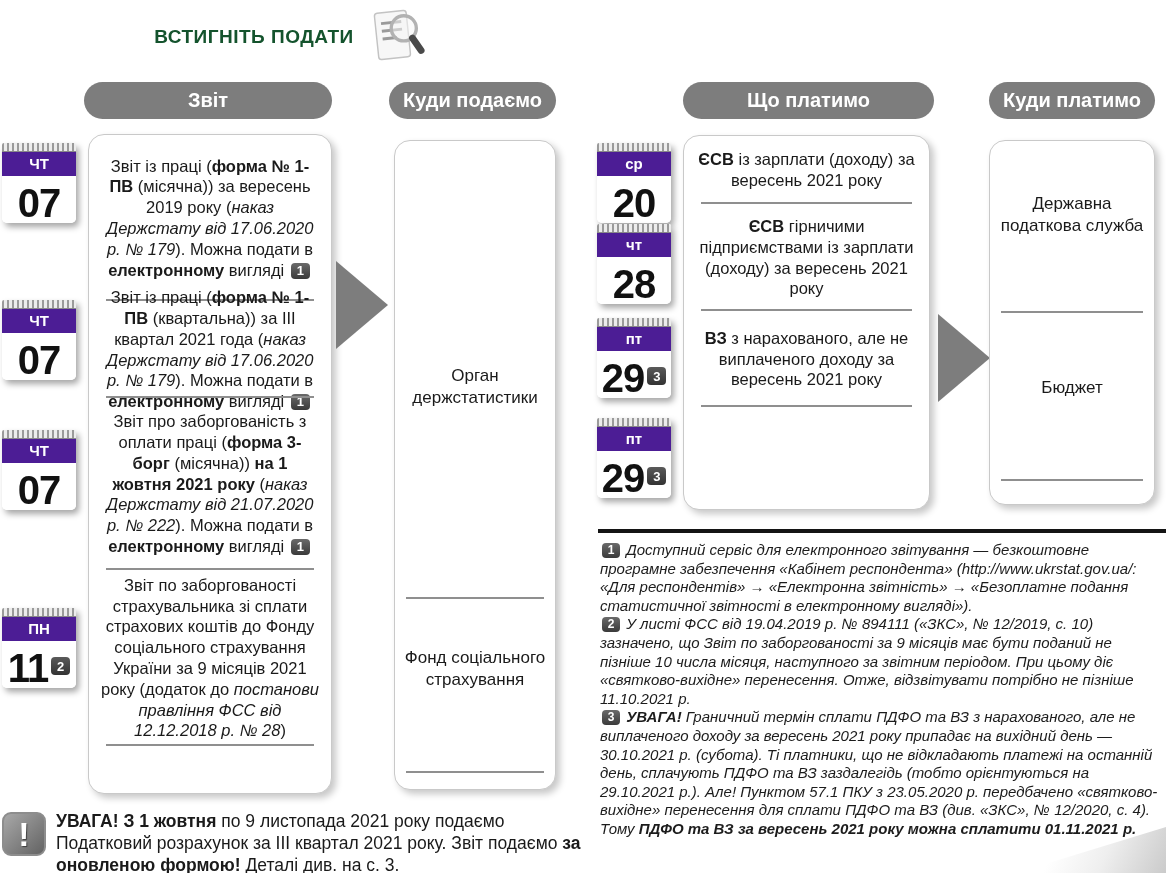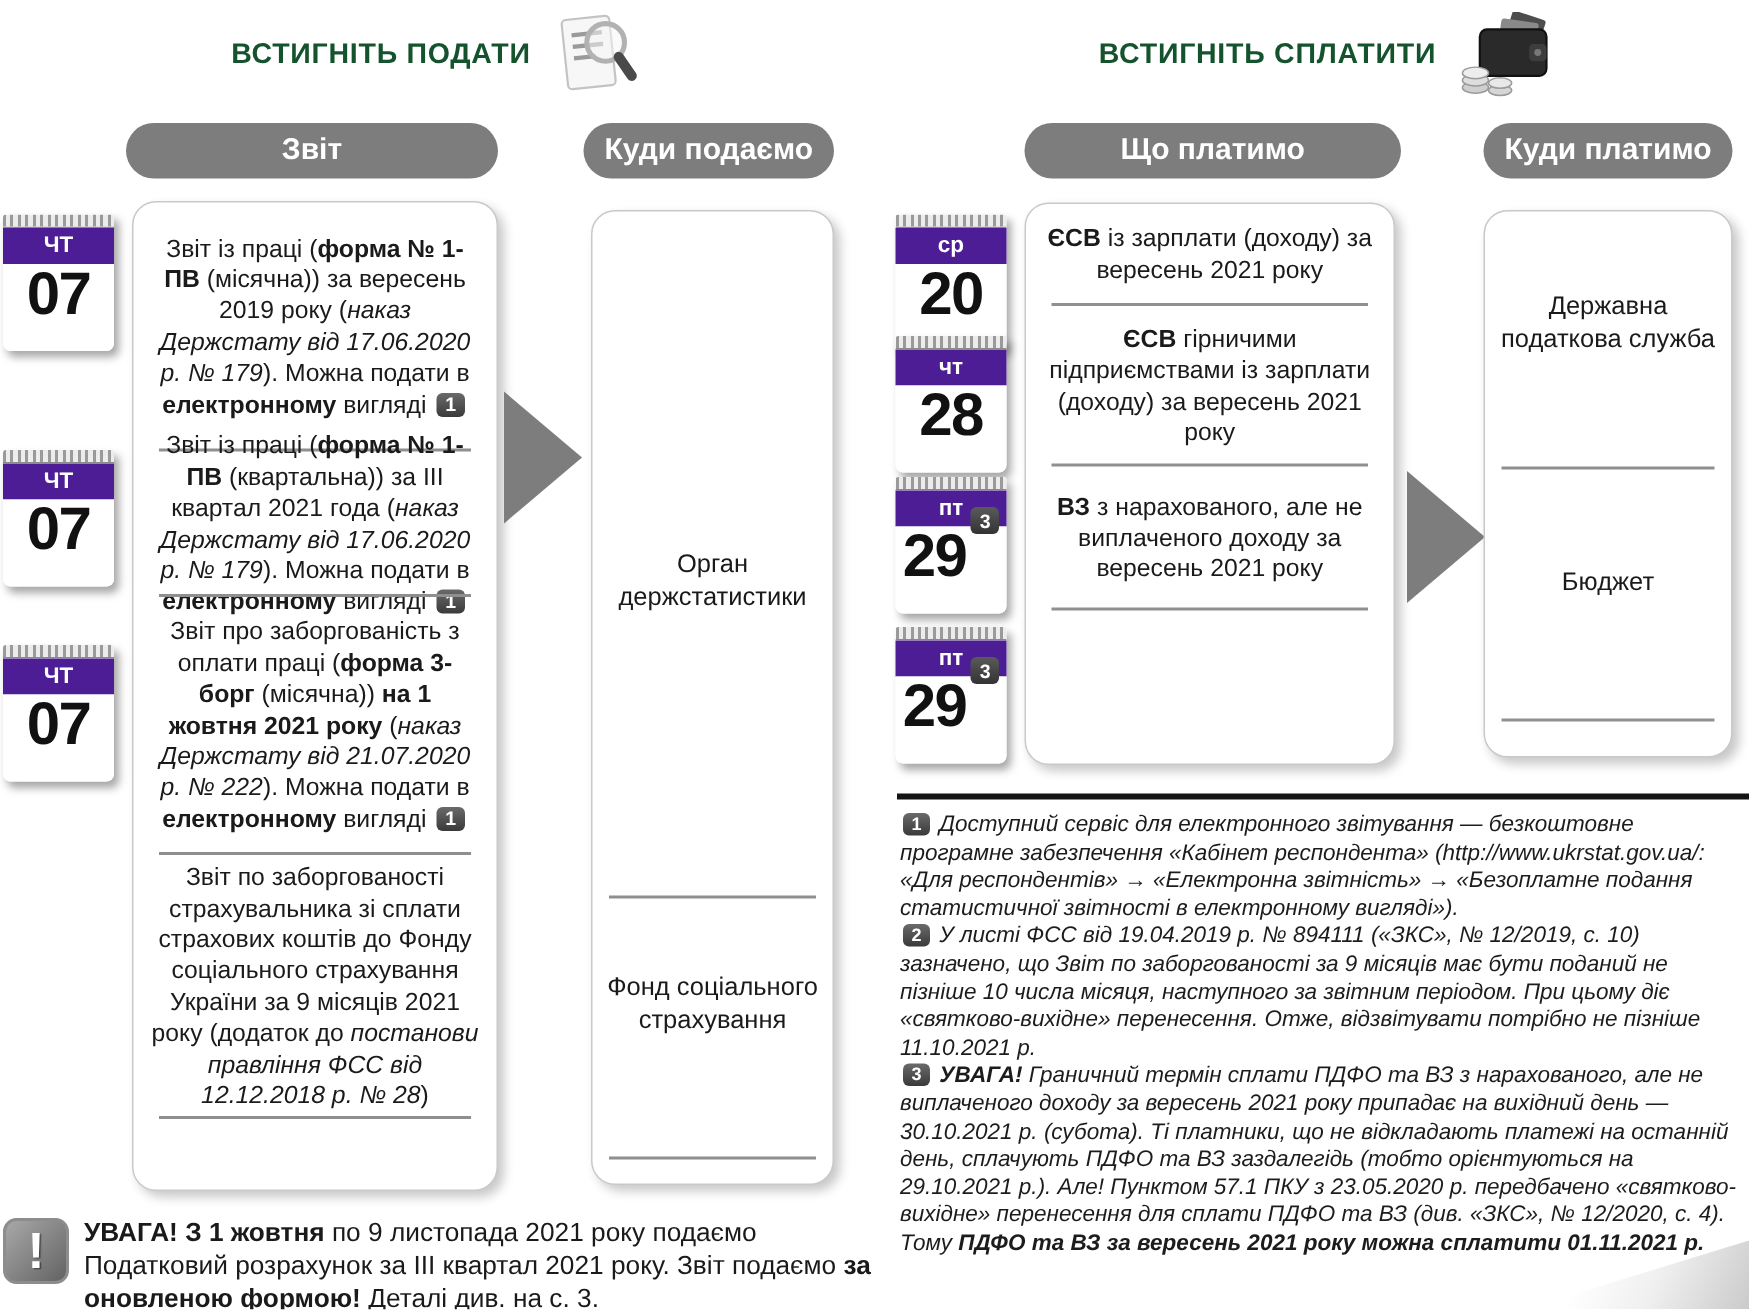--- a/index.html
+++ b/index.html
@@ -21,21 +21,21 @@
     color:#fff; font-size:20px; font-weight:700; display:flex; align-items:center; justify-content:center;
   }
 
   
   .cal { position:absolute; width:74px; box-shadow:3px 4px 6px rgba(0,0,0,.35); border-radius:2px 2px 5px 5px; background:#fff; }
   .cal-binding {
     height:9px; border-radius:2px 2px 0 0; border-bottom:1px solid #8a8a8a;
     background:repeating-linear-gradient(90deg,#9a9a9a 0 2px,#ececec 2px 5px);
   }
   .cal-weekday { height:24px; line-height:24px; background:#4c1d95; color:#fff; font-size:15px; font-weight:700; text-align:center; }
-  .cal-day { height:58px; display:flex; align-items:flex-start; justify-content:center; background:#fff; border-radius:0 0 5px 5px; }
+  .cal-day { height:47px; display:flex; align-items:flex-end; justify-content:center; background:#fff; border-radius:0 0 5px 5px; }
   .cal-day .num { font-size:40px; font-weight:700; line-height:1; color:#111; letter-spacing:-1px; }
   .cal-badge {
     display:inline-flex; align-items:center; justify-content:center;
     width:19px; height:18px; margin-left:3px; transform:translateY(-13px);
     background:linear-gradient(180deg,#5a5a5a,#333); color:#fff; border-radius:4px;
     font-size:13px; font-weight:700;
   }
   .cal-badge:empty { display:none; }
 
   
@@ -91,35 +91,20 @@
         <rect x="9" y="4" width="33" height="48" rx="3" fill="#f7f7f7" stroke="#c3c3c3" stroke-width="1.5"></rect>
         <line x1="15" y1="15" x2="36" y2="15" stroke="#9a9a9a" stroke-width="3"></line>
         <line x1="15" y1="23" x2="36" y2="23" stroke="#9a9a9a" stroke-width="3"></line>
         <line x1="15" y1="31" x2="30" y2="31" stroke="#9a9a9a" stroke-width="3"></line>
       </g>
       <circle cx="37" cy="21" r="13" fill="rgba(245,245,245,0.55)" stroke="#b2b2b2" stroke-width="3.5"></circle>
       <line x1="46" y1="31" x2="55" y2="44" stroke="#4a4a4a" stroke-width="7" stroke-linecap="round"></line>
     </svg>
   </div>
 
-  <div class="title-row" style="left:648px; top:8px; width:470px;">
-    <div class="big-title">ВСТИГНІТЬ СПЛАТИТИ</div>
-    <svg width="62" height="58" viewBox="0 0 64 60">
-      <rect x="36" y="2" width="24" height="16" rx="2" fill="#4d4d4d" transform="rotate(18 48 10)"></rect>
-      <rect x="30" y="6" width="26" height="14" rx="2" fill="#8a8a8a" transform="rotate(8 43 13)"></rect>
-      <rect x="16" y="12" width="46" height="32" rx="5" fill="#2a2a2a" stroke="#111" stroke-width="1.5"></rect>
-      <rect x="50" y="22" width="12" height="12" rx="3" fill="#3d3d3d"></rect>
-      <circle cx="56" cy="28" r="2.4" fill="#777"></circle>
-      <ellipse cx="13" cy="52" rx="9" ry="4" fill="#cfcfcf" stroke="#9a9a9a"></ellipse>
-      <ellipse cx="13" cy="47" rx="9" ry="4" fill="#dedede" stroke="#9a9a9a"></ellipse>
-      <ellipse cx="13" cy="42" rx="9" ry="4" fill="#ededed" stroke="#9a9a9a"></ellipse>
-      <ellipse cx="30" cy="54" rx="8" ry="3.6" fill="#d6d6d6" stroke="#9a9a9a"></ellipse>
-      <ellipse cx="30" cy="49" rx="8" ry="3.6" fill="#e8e8e8" stroke="#9a9a9a"></ellipse>
-    </svg>
-  </div>
 
   <div class="pill" style="left:84px; top:82px; width:248px;">Звіт</div>
   <div class="pill" style="left:389px; top:82px; width:167px;">Куди подаємо</div>
   <div class="pill" style="left:683px; top:82px; width:251px;">Що платимо</div>
   <div class="pill" style="left:989px; top:82px; width:166px;">Куди платимо</div>
 
   <div class="cal" style="left:2px; top:143px;">
     <div class="cal-binding"></div>
     <div class="cal-weekday">ЧТ</div>
     <div class="cal-day">
@@ -131,20 +116,28 @@
     <div class="cal-weekday">ЧТ</div>
     <div class="cal-day">
         <span class="num">07</span>
       </div>
   </div>
   <div class="cal" style="left:2px; top:430px;">
     <div class="cal-binding"></div>
     <div class="cal-weekday">ЧТ</div>
     <div class="cal-day">
         <span class="num">07</span>
+      </div>
+  </div>
+  <div class="cal" style="left:2px; top:608px;">
+    <div class="cal-binding"></div>
+    <div class="cal-weekday">ПН</div>
+    <div class="cal-day">
+        <span class="num">11</span>
+        <span class="cal-badge">2</span>
       </div>
   </div>
 
   <div class="card" style="left:88px; top:134px; width:244px; height:660px; padding-bottom:13px;">
     <div class="seg" style="height:166px;">
       <div class="seg-text"><span>Звіт із праці (</span><span class="b">форма № 1-ПВ</span><span> (місячна)) за вересень 2019 року (</span><span class="i">наказ Держстату від 17.06.2020 р. № 179</span><span>). Можна подати в </span><span class="b">електронному</span><span> вигляді </span><span class="fn-badge">1</span></div>
       <div class="divider"></div>
     </div>
     <div class="seg" style="height:97px;">
       <div class="seg-text"><span>Звіт із праці (</span><span class="b">форма № 1-ПВ</span><span> (квартальна)) за III квартал 2021 года (</span><span class="i">наказ Держстату від 17.06.2020 р. № 179</span><span>). Можна подати в </span><span class="b">електронному</span><span> вигляді </span><span class="fn-badge">1</span></div>

